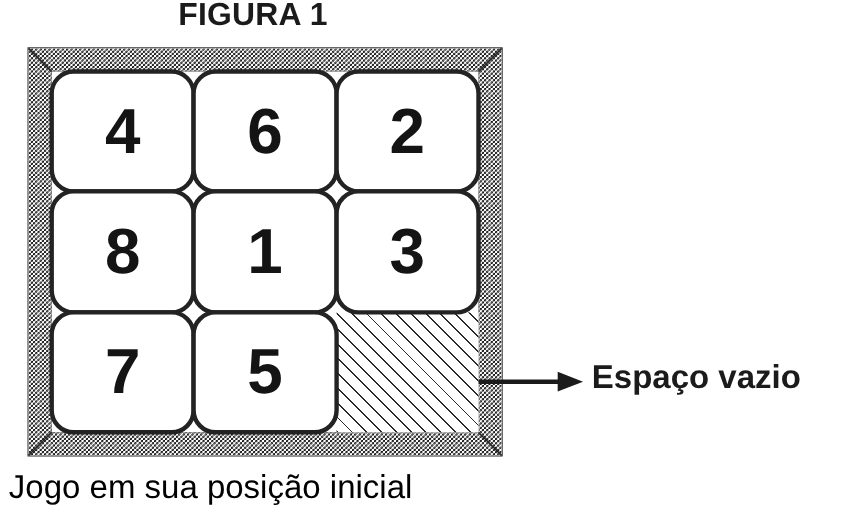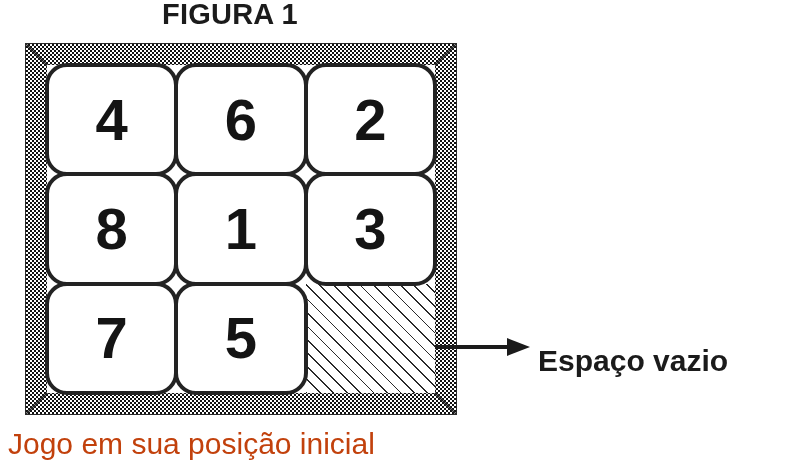--- a/index.html
+++ b/index.html
@@ -124,30 +124,29 @@
 
   
   #empty-space-label {
     position: absolute;
     left: 538px;
     top: 327px;
     font-size: 30px;
     font-weight: bold;
     color: #1b1b1b;
     white-space: nowrap;
-    margin-top: 17px;
   }
 
   #figure-caption {
     position: absolute;
     left: 8px;
     top: 427px;
     font-size: 30px;
     font-weight: normal;
-    color: #c2410c;
+    color: #000000;
     white-space: nowrap;
   }
 </style>
 </head>
 <body>
 
 <div id="figure-title">FIGURA 1</div>
 
 <div id="puzzle-board">
 

